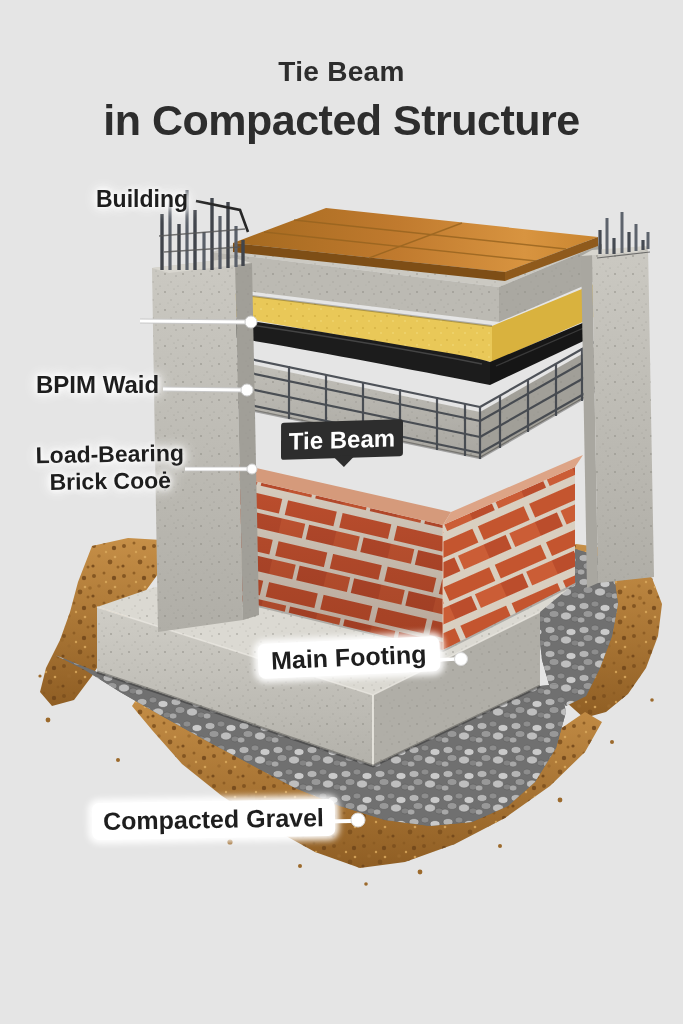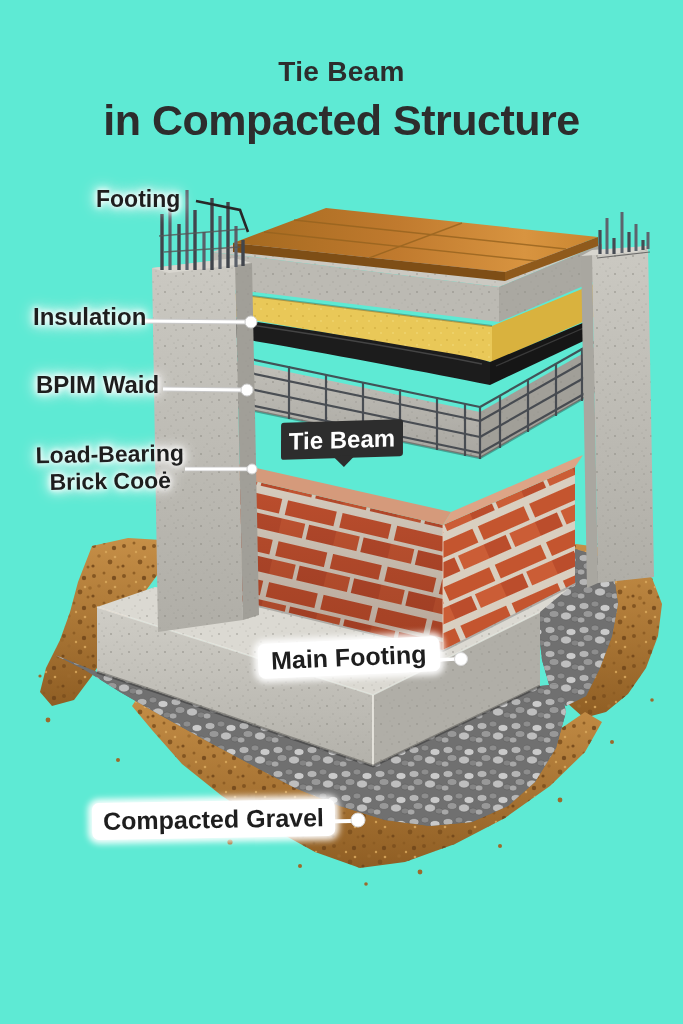--- a/index.html
+++ b/index.html
@@ -1,16 +1,16 @@
 <!DOCTYPE html>
 <html><head>
 <meta charset="utf-8">
 <style>
   html,body{margin:0;padding:0;background:#fff;}
-  .stage{position:relative;width:683px;height:1024px;background:#5eead4;overflow:hidden;
+  .stage{position:relative;width:683px;height:1024px;background:#e5e5e5;overflow:hidden;
          font-family:"Liberation Sans",sans-serif;}
   .stage svg{position:absolute;left:0;top:0;}
   .ttl{position:absolute;left:0;width:683px;text-align:center;color:#2d2d2d;font-weight:bold;}
   #title1{top:56px;font-size:28px;letter-spacing:.3px;}
   #title2{top:96px;font-size:43px;letter-spacing:-.5px;}
   .lbl{position:absolute;font-weight:bold;color:#1e1e1e;white-space:nowrap;
        text-shadow:0 0 5px #fff,0 0 9px #fff,0 0 14px #fff,0 0 18px #fff;}
   #lbl-flooring{left:96px;top:186px;font-size:23px;}
   #lbl-insulation{left:33px;top:303px;font-size:24px;}
   #lbl-dpm{left:36px;top:371px;font-size:24px;}
@@ -312,22 +312,21 @@
   <g>
     <line x1="300" y1="822" x2="352" y2="821" stroke="#fff" stroke-width="4"></line>
     <circle cx="358" cy="820" r="7" fill="#fff" stroke="#d8d8d8"></circle>
   </g>
 </g>
 </svg>
 
 <div class="ttl" id="title1">Tie Beam</div>
 <div class="ttl" id="title2">in Compacted Structure</div>
 
-<div class="lbl" id="lbl-flooring">Footing</div>
-<div class="lbl" id="lbl-insulation">Insulation</div>
+<div class="lbl" id="lbl-flooring">Building</div>
 <div class="lbl" id="lbl-dpm">BPIM Waid</div>
 <div class="lbl" id="lbl-load">
   <span>Load-Bearing</span>
   <span>Brick Cooė</span>
 </div>
 <div id="callout-tiebeam">Tie Beam</div>
 <div class="pill" id="lbl-footing">Main Footing</div>
 <div class="pill" id="lbl-gravel">Compacted Gravel</div>
 
 </div>

